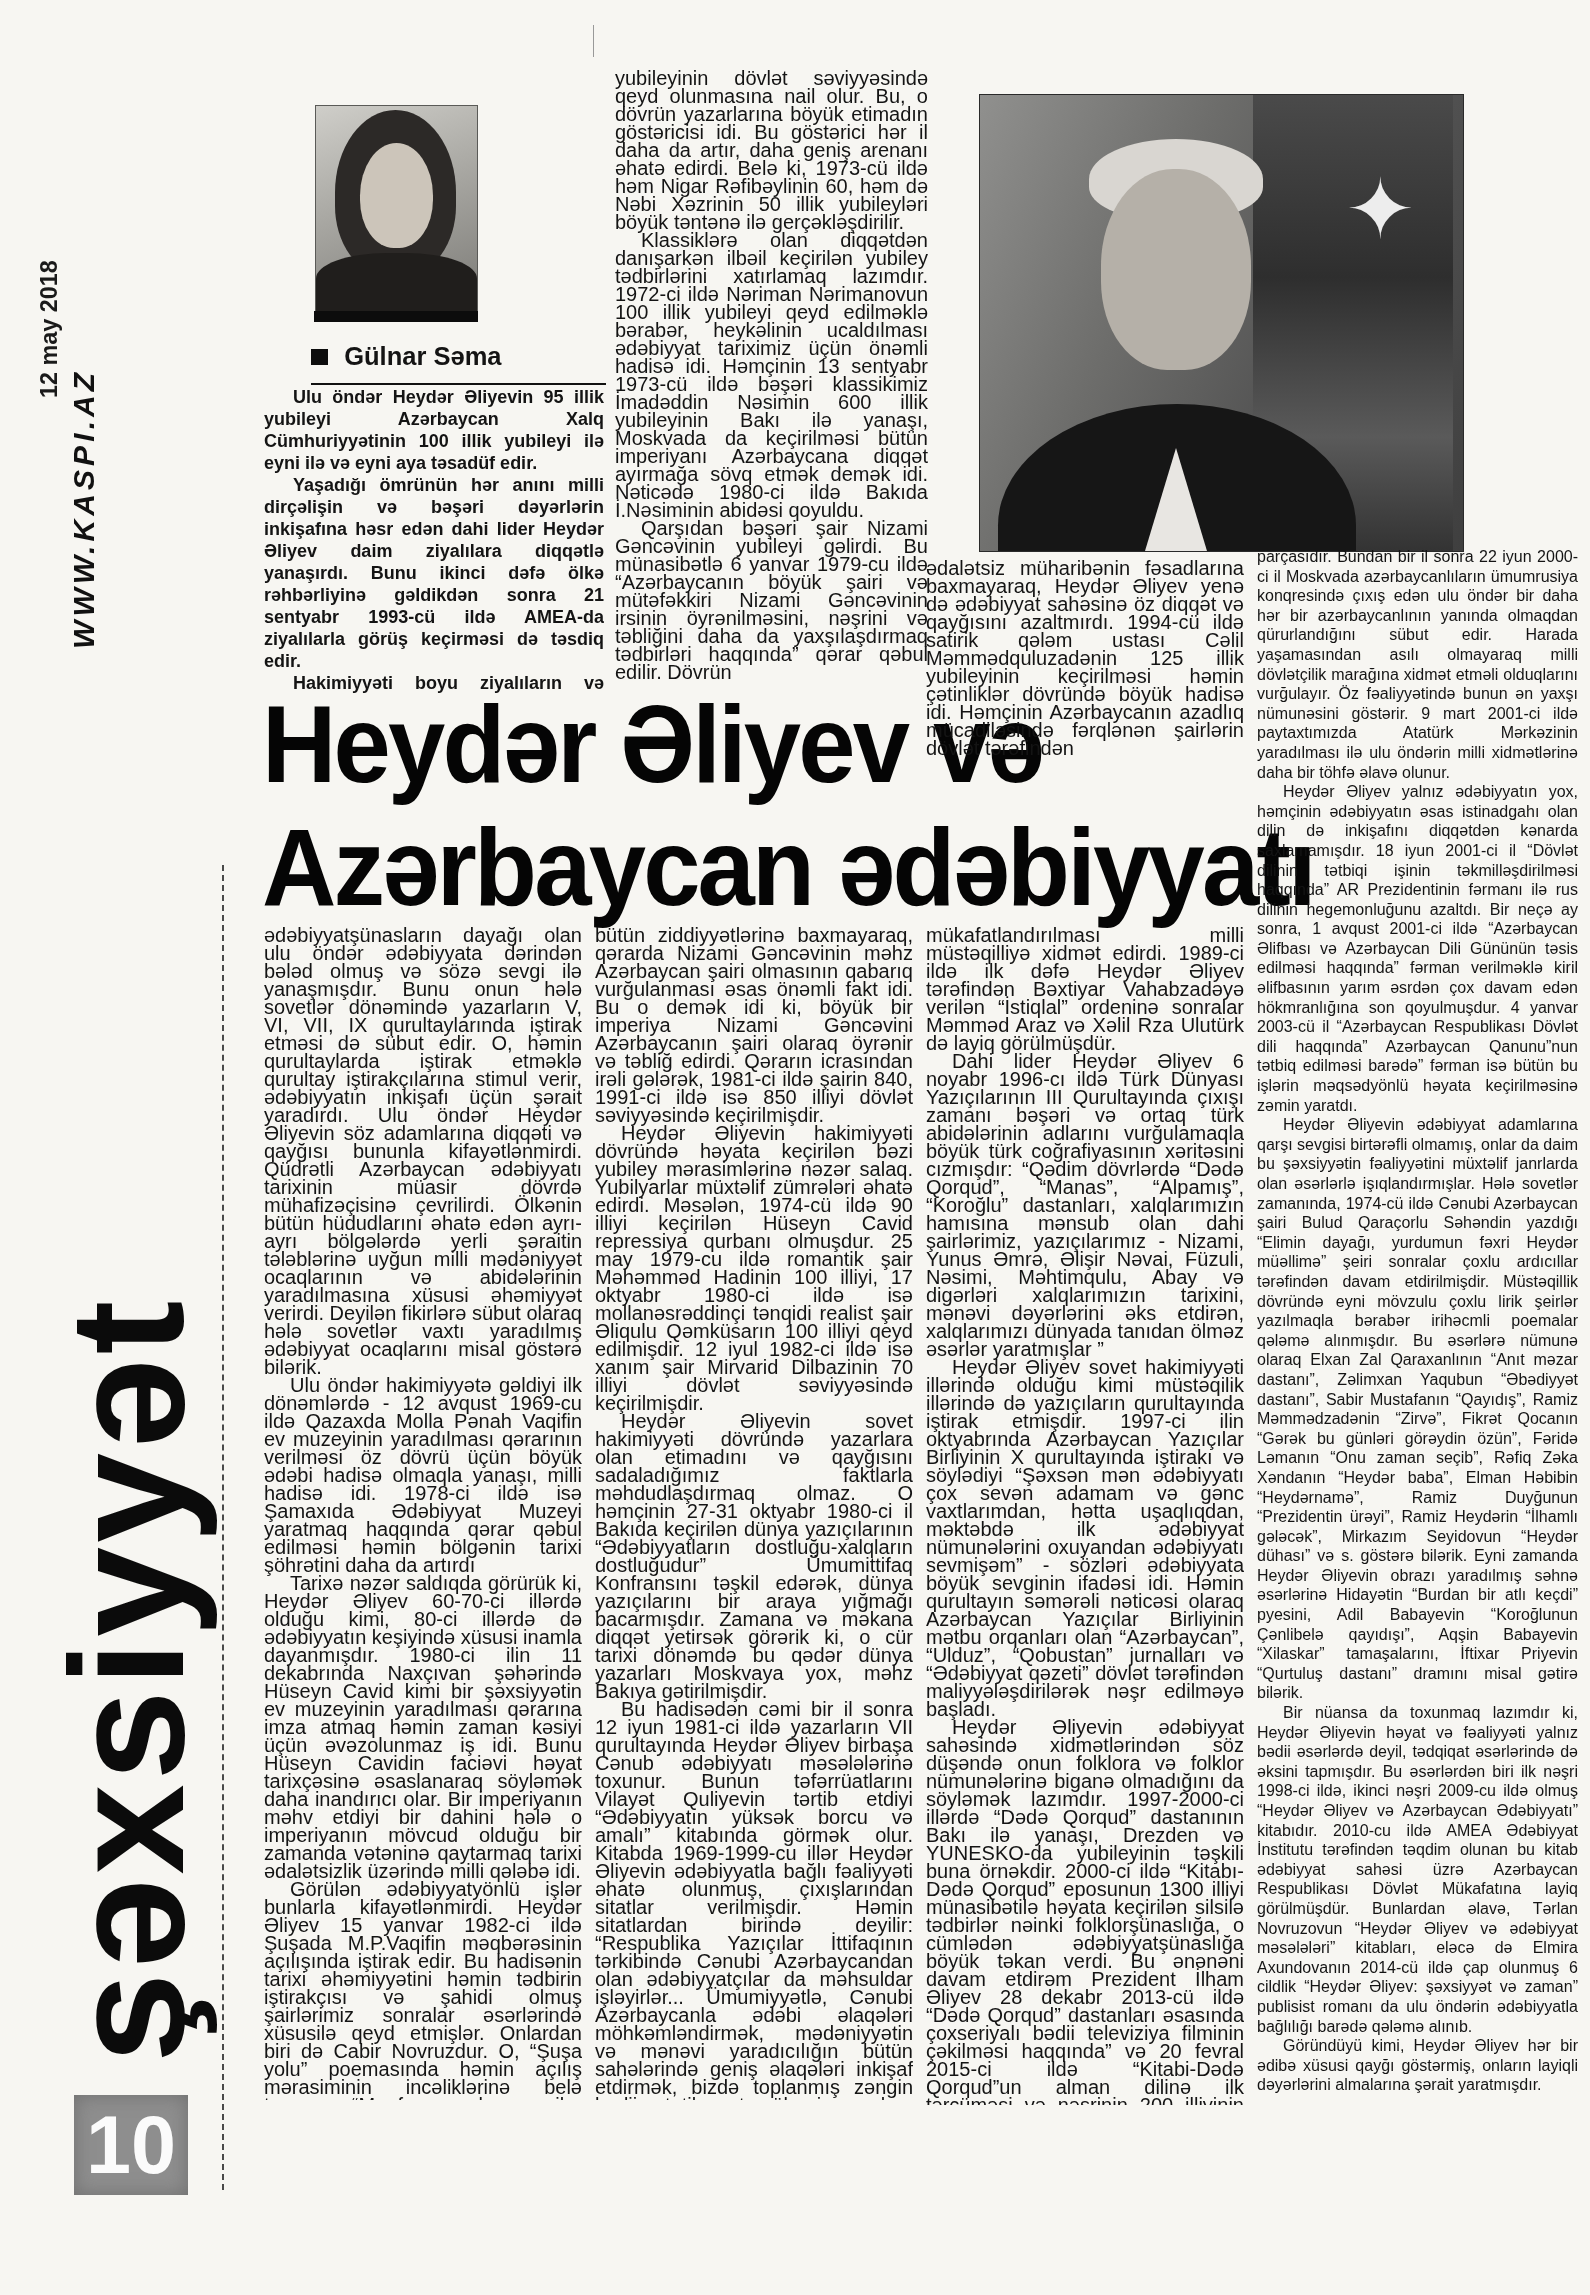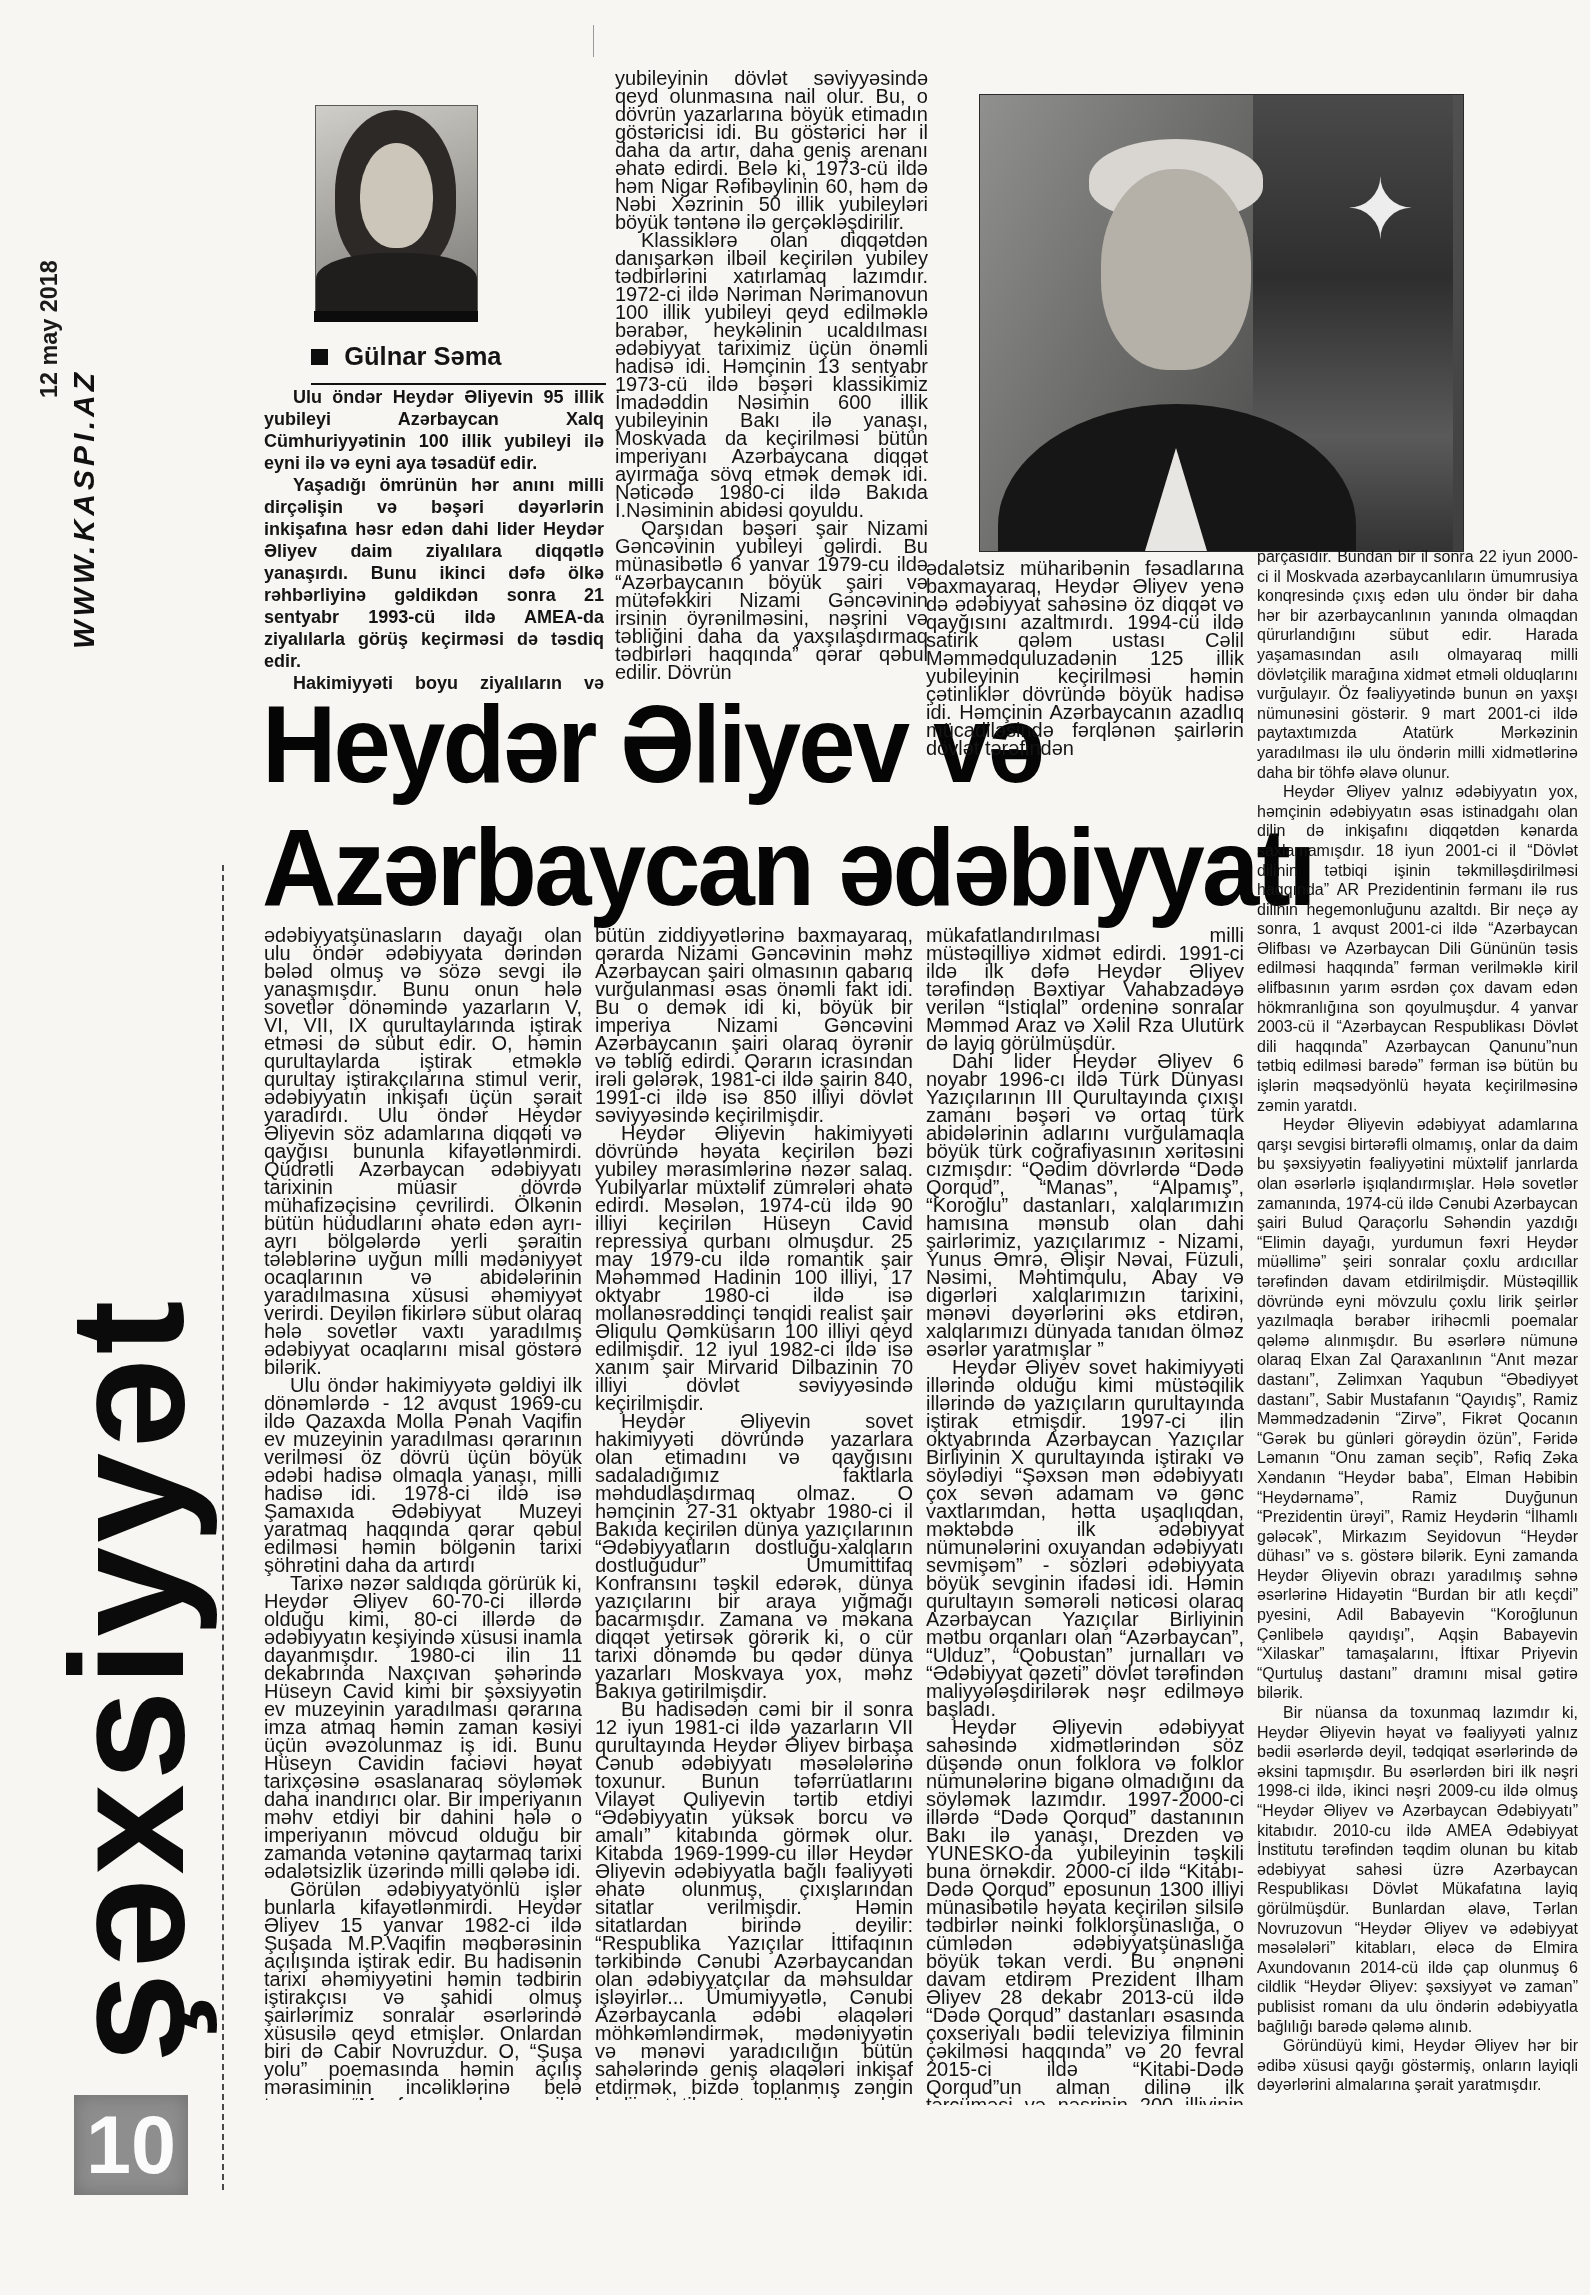--- a/index.html
+++ b/index.html
@@ -133,21 +133,21 @@
       <p>Bütün bunlarla yanaşı, hakimiyyətdə olduğu dövrün birinci mərhələsində istər müasir, istərsə də klassik şair və yazıçıların yubileylərinə xüsusi qayğıkeşliklə yanaşmasını unutmaq olmaz. 1969-cu ildə ölkə rəhbəri təyin edilən Heydər Əliyev 1970-ci ildə Rəsul Rzanın 60 illik</p>
     </div>
   <div class="col col-2">
       <p>bütün ziddiyyətlərinə baxmayaraq, qərarda Nizami Gəncəvinin məhz Azərbaycan şairi olmasının qabarıq vurğulanması əsas önəmli fakt idi. Bu o demək idi ki, böyük bir imperiya Nizami Gəncəvini Azərbaycanın şairi olaraq öyrənir və təbliğ edirdi. Qərarın icrasından irəli gələrək, 1981-ci ildə şairin 840, 1991-ci ildə isə 850 illiyi dövlət səviyyəsində keçirilmişdir.</p>
       <p>Heydər Əliyevin hakimiyyəti dövründə həyata keçirilən bəzi yubiley mərasimlərinə nəzər salaq. Yubilyarlar müxtəlif zümrələri əhatə edirdi. Məsələn, 1974-cü ildə 90 illiyi keçirilən Hüseyn Cavid repressiya qurbanı olmuşdur. 25 may 1979-cu ildə romantik şair Məhəmməd Hadinin 100 illiyi, 17 oktyabr 1980-ci ildə isə mollanəsrəddinçi tənqidi realist şair Əliqulu Qəmküsarın 100 illiyi qeyd edilmişdir. 12 iyul 1982-ci ildə isə xanım şair Mirvarid Dilbazinin 70 illiyi dövlət səviyyəsində keçirilmişdir.</p>
       <p>Heydər Əliyevin sovet hakimiyyəti dövründə yazarlara olan etimadını və qayğısını sadaladığımız faktlarla məhdudlaşdırmaq olmaz. O həmçinin 27-31 oktyabr 1980-ci il Bakıda keçirilən dünya yazıçılarının “Ədəbiyyatların dostluğu-xalqların dostluğudur” Ümumittifaq Konfransını təşkil edərək, dünya yazıçılarını bir araya yığmağı bacarmışdır. Zamana və məkana diqqət yetirsək görərik ki, o cür tarixi dönəmdə bu qədər dünya yazarları Moskvaya yox, məhz Bakıya gətirilmişdir.</p>
       <p>Bu hadisədən cəmi bir il sonra 12 iyun 1981-ci ildə yazarların VII qurultayında Heydər Əliyev birbaşa Cənub ədəbiyyatı məsələlərinə toxunur. Bunun təfərrüatlarını Vilayət Quliyevin tərtib etdiyi “Ədəbiyyatın yüksək borcu və amalı” kitabında görmək olur. Kitabda 1969-1999-cu illər Heydər Əliyevin ədəbiyyatla bağlı fəaliyyəti əhatə olunmuş, çıxışlarından sitatlar verilmişdir. Həmin sitatlardan birində deyilir: “Respublika Yazıçılar İttifaqının tərkibində Cənubi Azərbaycandan olan ədəbiyyatçılar da məhsuldar işləyirlər... Ümumiyyətlə, Cənubi Azərbaycanla ədəbi əlaqələri möhkəmləndirmək, mədəniyyətin və mənəvi yaradıcılığın bütün sahələrində geniş əlaqələri inkişaf etdirmək, bizdə toplanmış zəngin bədii-estetik təcrübəni qələm yoldaşlarına vermək barədə düşünmək lazımdır” (səh. 146).</p>
       <p>Ulu öndər 29 oktyabr 1997-ci ildə “Məhəmmədhüseyn Şəhriyarın anadan olmasının 90 illik yubileyinin keçirilməsi haqqında” sərəncam imzalanmışdır. Ümumiyyətlə, söz adamlarına qarşı göstərilən dövlət qayğısı ölkəmiz müstəqillik qazandıqdan sonra da davam etdirilmişdir.</p>
     </div>
   <div class="col col-3">
-      <p>mükafatlandırılması milli müstəqilliyə xidmət edirdi. 1991-ci ildə ilk dəfə Heydər Əliyev tərəfindən Bəxtiyar Vahabzadəyə verilən “İstiqlal” ordeninə sonralar Məmməd Araz və Xəlil Rza Ulutürk də layiq görülmüşdür.</p>
+      <p>mükafatlandırılması milli müstəqilliyə xidmət edirdi. 1989-ci ildə ilk dəfə Heydər Əliyev tərəfindən Bəxtiyar Vahabzadəyə verilən “İstiqlal” ordeninə sonralar Məmməd Araz və Xəlil Rza Ulutürk də layiq görülmüşdür.</p>
       <p>Dahi lider Heydər Əliyev 6 noyabr 1996-cı ildə Türk Dünyası Yazıçılarının III Qurultayında çıxışı zamanı bəşəri və ortaq türk abidələrinin adlarını vurğulamaqla böyük türk coğrafiyasının xəritəsini cızmışdır: “Qədim dövrlərdə “Dədə Qorqud”, “Manas”, “Alpamış”, “Koroğlu” dastanları, xalqlarımızın hamısına mənsub olan dahi şairlərimiz, yazıçılarımız - Nizami, Yunus Əmrə, Əlişir Nəvai, Füzuli, Nəsimi, Məhtimqulu, Abay və digərləri xalqlarımızın tarixini, mənəvi dəyərlərini əks etdirən, xalqlarımızı dünyada tanıdan ölməz əsərlər yaratmışlar ”</p>
       <p>Heydər Əliyev sovet hakimiyyəti illərində olduğu kimi müstəqilik illərində də yazıçıların qurultayında iştirak etmişdir. 1997-ci ilin oktyabrında Azərbaycan Yazıçılar Birliyinin X qurultayında iştirakı və söylədiyi “Şəxsən mən ədəbiyyatı çox sevən adamam və gənc vaxtlarımdan, hətta uşaqlıqdan, məktəbdə ilk ədəbiyyat nümunələrini oxuyandan ədəbiyyatı sevmişəm” - sözləri ədəbiyyata böyük sevginin ifadəsi idi. Həmin qurultayın səmərəli nəticəsi olaraq Azərbaycan Yazıçılar Birliyinin mətbu orqanları olan “Azərbaycan”, “Ulduz”, “Qobustan” jurnalları və “Ədəbiyyat qəzeti” dövlət tərəfindən maliyyələşdirilərək nəşr edilməyə başladı.</p>
       <p>Heydər Əliyevin ədəbiyyat sahəsində xidmətlərindən söz düşəndə onun folklora və folklor nümunələrinə biganə olmadığını da söyləmək lazımdır. 1997-2000-ci illərdə “Dədə Qorqud” dastanının Bakı ilə yanaşı, Drezden və YUNESKO-da yubileyinin təşkili buna örnəkdir. 2000-ci ildə “Kitabı-Dədə Qorqud” eposunun 1300 illiyi münasibətilə həyata keçirilən silsilə tədbirlər nəinki folklorşünaslığa, o cümlədən ədəbiyyatşünaslığa böyük təkan verdi. Bu ənənəni davam etdirəm Prezident İlham Əliyev 28 dekabr 2013-cü ildə “Dədə Qorqud” dastanları əsasında çoxseriyalı bədii televiziya filminin çəkilməsi haqqında” və 20 fevral 2015-ci ildə “Kitabi-Dədə Qorqud”un alman dilinə ilk tərcüməsi və nəşrinin 200 illiyinin qeyd edilməsi haqqında” sərəncam imzalamışdır.</p>
       <p>“Dədə Qorqud” eposuna verilən dövlət dəyəri milli kimliyə verilən əvəzolunmaz dəyər idi. Heydər Əliyevin bu tipli xidmətlərini nəzərə alan beynəlxalq qurumlar onun fədakarlıqlarını dəyərləndirməyi də unutmamışlar. 1986-cı ildən təsis edilən Beynəlxalq Atatürk Sülh Mükafatının 1 noyabr 1999-cu ildə Heydər Əliyevə verilməsi də həmin dəyərin bir</p>
     </div>
   <div class="col col-4">
       <p>parçasıdır. Bundan bir il sonra 22 iyun 2000-ci il Moskvada azərbaycanlıların ümumrusiya konqresində çıxış edən ulu öndər bir daha hər bir azərbaycanlının yanında olmaqdan qürurlandığını sübut edir. Harada yaşamasından asılı olmayaraq milli dövlətçilik marağına xidmət etməli olduqlarını vurğulayır. Öz fəaliyyətində bunun ən yaxşı nümunəsini göstərir. 9 mart 2001-ci ildə paytaxtımızda Atatürk Mərkəzinin yaradılması ilə ulu öndərin milli xidmətlərinə daha bir töhfə əlavə olunur.</p>
       <p>Heydər Əliyev yalnız ədəbiyyatın yox, həmçinin ədəbiyyatın əsas istinadgahı olan dilin də inkişafını diqqətdən kənarda saxlamamışdır. 18 iyun 2001-ci il “Dövlət dilinin tətbiqi işinin təkmilləşdirilməsi haqqında” AR Prezidentinin fərmanı ilə rus dilinin hegemonluğunu azaltdı. Bir neçə ay sonra, 1 avqust 2001-ci ildə “Azərbaycan Əlifbası və Azərbaycan Dili Gününün təsis edilməsi haqqında” fərman verilməklə kiril əlifbasının yarım əsrdən çox davam edən hökmranlığına son qoyulmuşdur. 4 yanvar 2003-cü il “Azərbaycan Respublikası Dövlət dili haqqında” Azərbaycan Qanunu”nun tətbiq edilməsi barədə” fərman isə bütün bu işlərin məqsədyönlü həyata keçirilməsinə zəmin yaratdı.</p>
       <p>Heydər Əliyevin ədəbiyyat adamlarına qarşı sevgisi birtərəfli olmamış, onlar da daim bu şəxsiyyətin fəaliyyətini müxtəlif janrlarda olan əsərlərlə işıqlandırmışlar. Hələ sovetlər zamanında, 1974-cü ildə Cənubi Azərbaycan şairi Bulud Qaraçorlu Səhəndin yazdığı “Elimin dayağı, yurdumun fəxri Heydər müəllimə” şeiri sonralar çoxlu ardıcıllar tərəfindən davam etdirilmişdir. Müstəqillik dövründə eyni mövzulu çoxlu lirik şeirlər yazılmaqla bərabər irihəcmli poemalar qələmə alınmışdır. Bu əsərlərə nümunə olaraq Elxan Zal Qaraxanlının “Anıt məzar dastanı”, Zəlimxan Yaqubun “Əbədiyyət dastanı”, Sabir Mustafanın “Qayıdış”, Ramiz Məmmədzadənin “Zirvə”, Fikrət Qocanın “Gərək bu günləri görəydin özün”, Fəridə Ləmanın “Onu zaman seçib”, Rəfiq Zəka Xəndanın “Heydər baba”, Elman Həbibin “Heydərnamə”, Ramiz Duyğunun “Prezidentin ürəyi”, Ramiz Heydərin “İlhamlı gələcək”, Mirkazım Seyidovun “Heydər dühası” və s. göstərə bilərik. Eyni zamanda Heydər Əliyevin obrazı yaradılmış səhnə əsərlərinə Hidayətin “Burdan bir atlı keçdi” pyesini, Adil Babayevin “Koroğlunun Çənlibelə qayıdışı”, Aqşin Babayevin “Xilaskar” tamaşalarını, İftixar Priyevin “Qurtuluş dastanı” dramını misal gətirə bilərik.</p>
       <p>Bir nüansa da toxunmaq lazımdır ki, Heydər Əliyevin həyat və fəaliyyəti yalnız bədii əsərlərdə deyil, tədqiqat əsərlərində də əksini tapmışdır. Bu əsərlərdən biri ilk nəşri 1998-ci ildə, ikinci nəşri 2009-cu ildə olmuş “Heydər Əliyev və Azərbaycan Ədəbiyyatı” kitabıdır. 2010-cu ildə AMEA Ədəbiyyat İnstitutu tərəfindən təqdim olunan bu kitab ədəbiyyat sahəsi üzrə Azərbaycan Respublikası Dövlət Mükafatına layiq görülmüşdür. Bunlardan əlavə, Tərlan Novruzovun “Heydər Əliyev və ədəbiyyat məsələləri” kitabları, eləcə də Elmira Axundovanın 2014-cü ildə çap olunmuş 6 cildlik “Heydər Əliyev: şəxsiyyət və zaman” publisist romanı da ulu öndərin ədəbiyyatla bağlılığı barədə qələmə alınıb.</p>

